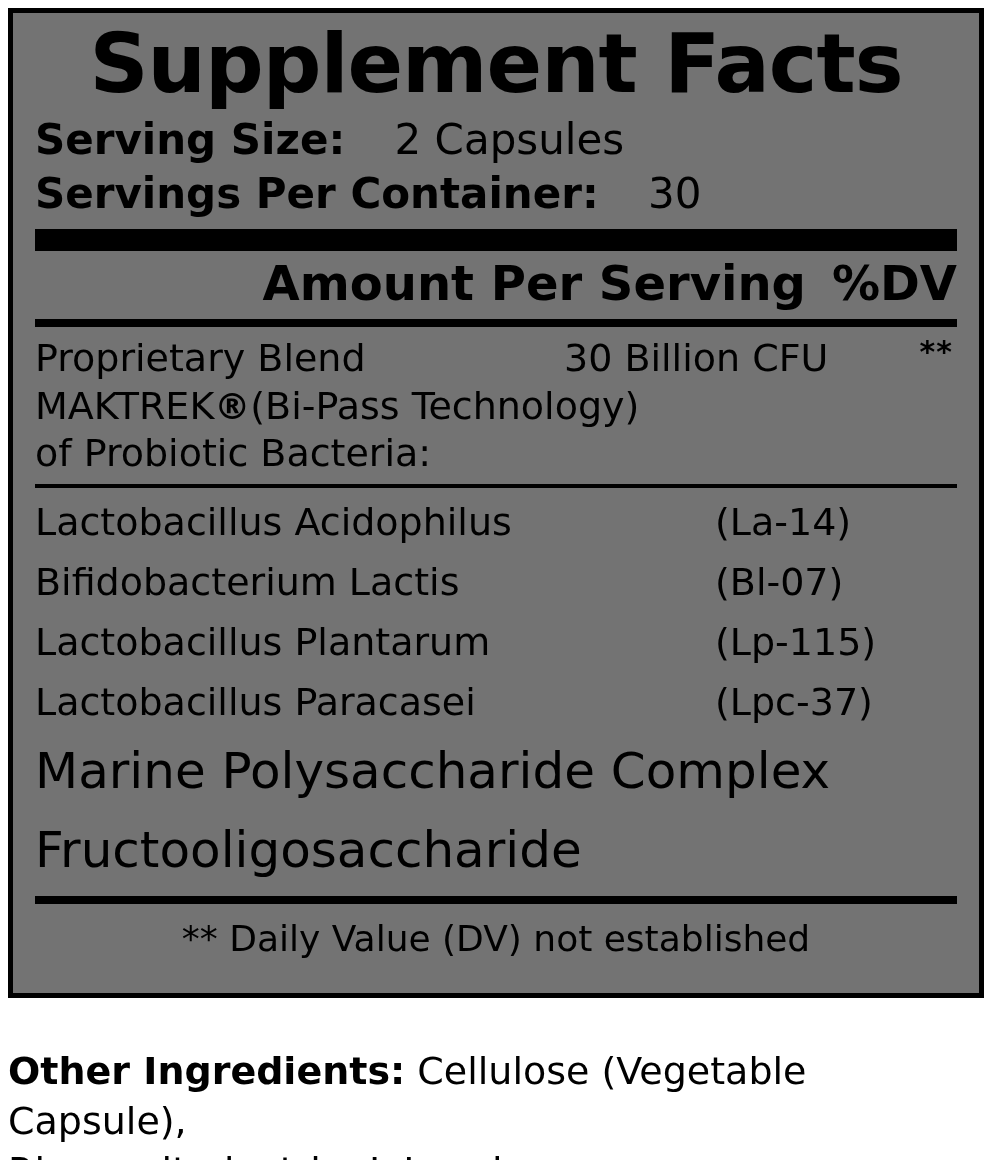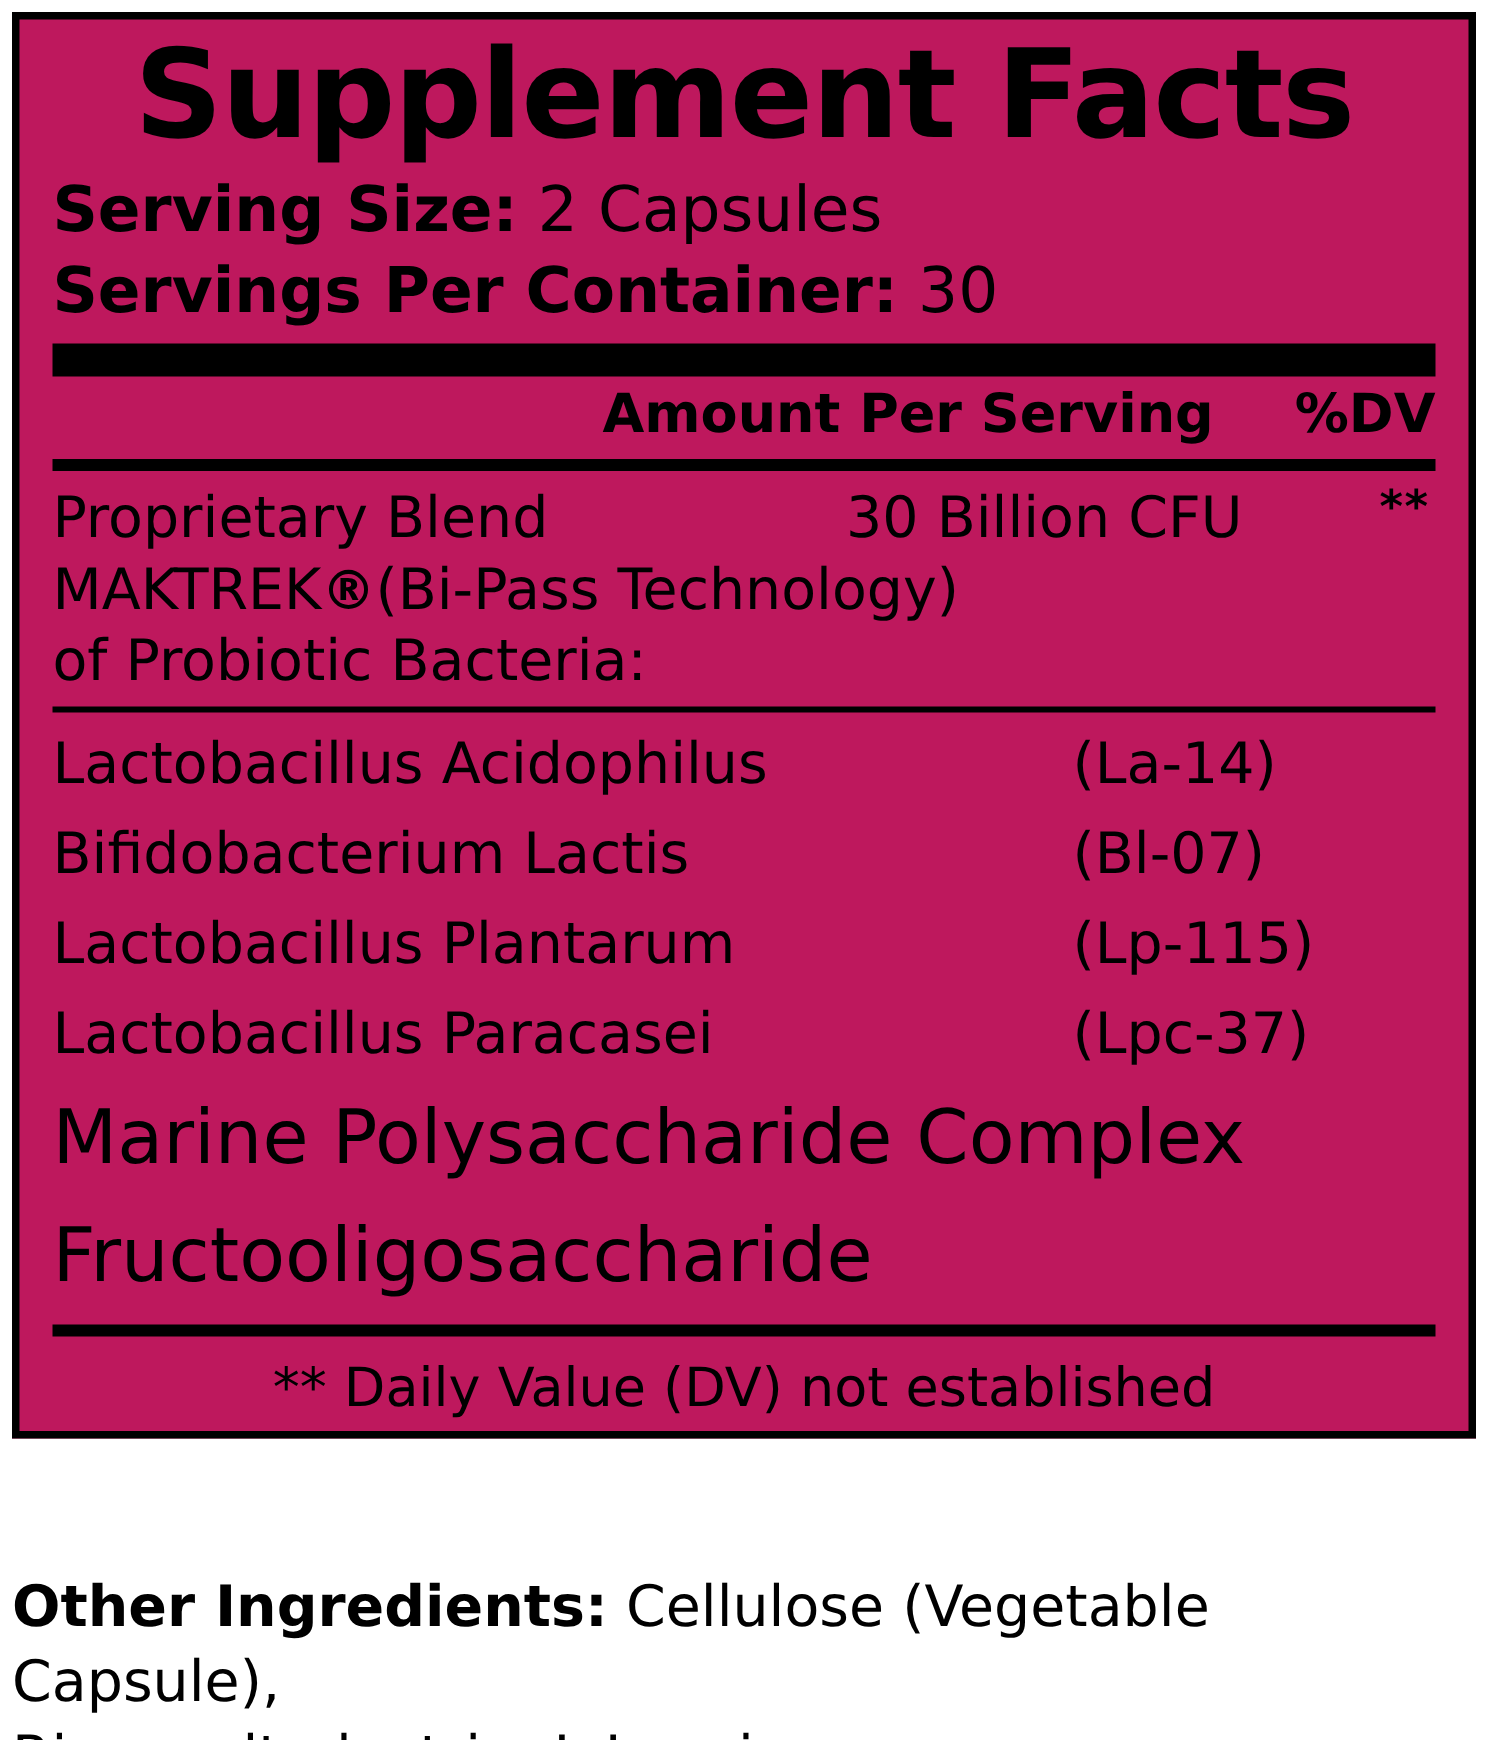--- a/index.html
+++ b/index.html
@@ -22,22 +22,22 @@
   }
 
   
   .facts-panel {
     position: absolute;
     left: 8px;
     top: 8px;
     width: 976px;
     box-sizing: border-box;
     border: 5px solid #000000;
-    padding: 6px 22px 2px 22px;
-    background: #be185d;
+    padding: 6px 22px 28px 22px;
+    background: #737373;
   }
 
   .title {
     font-weight: 700;
     font-size: 82px;
     line-height: 1.05;
     letter-spacing: -1px;
     text-align: center;
     margin: 2px 0 6px 0;
     white-space: nowrap;
@@ -46,20 +46,21 @@
   .serving-line {
     font-size: 42px;
     line-height: 1.28;
     white-space: nowrap;
   }
   .serving-line .lbl {
     font-weight: 700;
   }
   .serving-line .val {
     font-weight: 400;
+    margin-left: 36px;
   }
 
   
   .rule-thick {
     height: 22px;
     background: #000000;
     margin: 8px 0 0 0;
   }
   .rule-med {
     height: 8px;
@@ -71,25 +72,24 @@
     background: #000000;
     margin: 0;
   }
 
   
   .amount-header {
     display: flex;
     justify-content: flex-end;
     align-items: baseline;
     font-weight: 700;
-    font-size: 36px;
+    font-size: 48px;
     line-height: 1.1;
     padding: 6px 0 6px 0;
     white-space: nowrap;
-    gap: 28px;
   }
   .amount-header .aps { margin-right: 26px; }
 
   
   .blend {
     position: relative;
     font-size: 38px;
     line-height: 1.25;
     padding: 8px 0 6px 0;
   }

